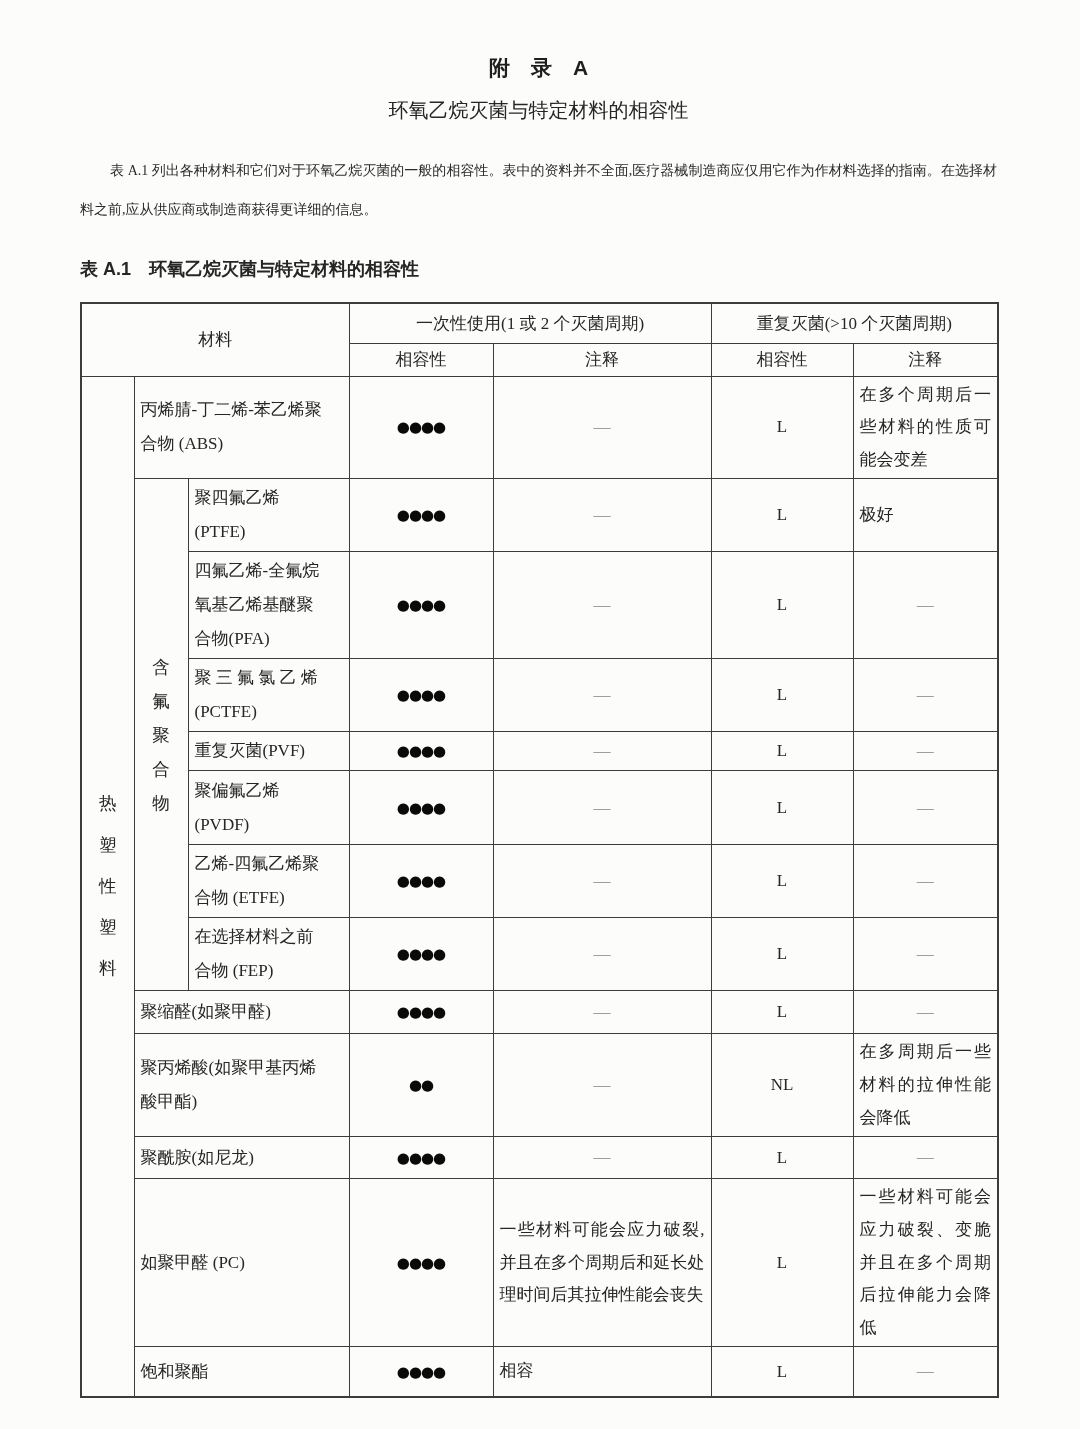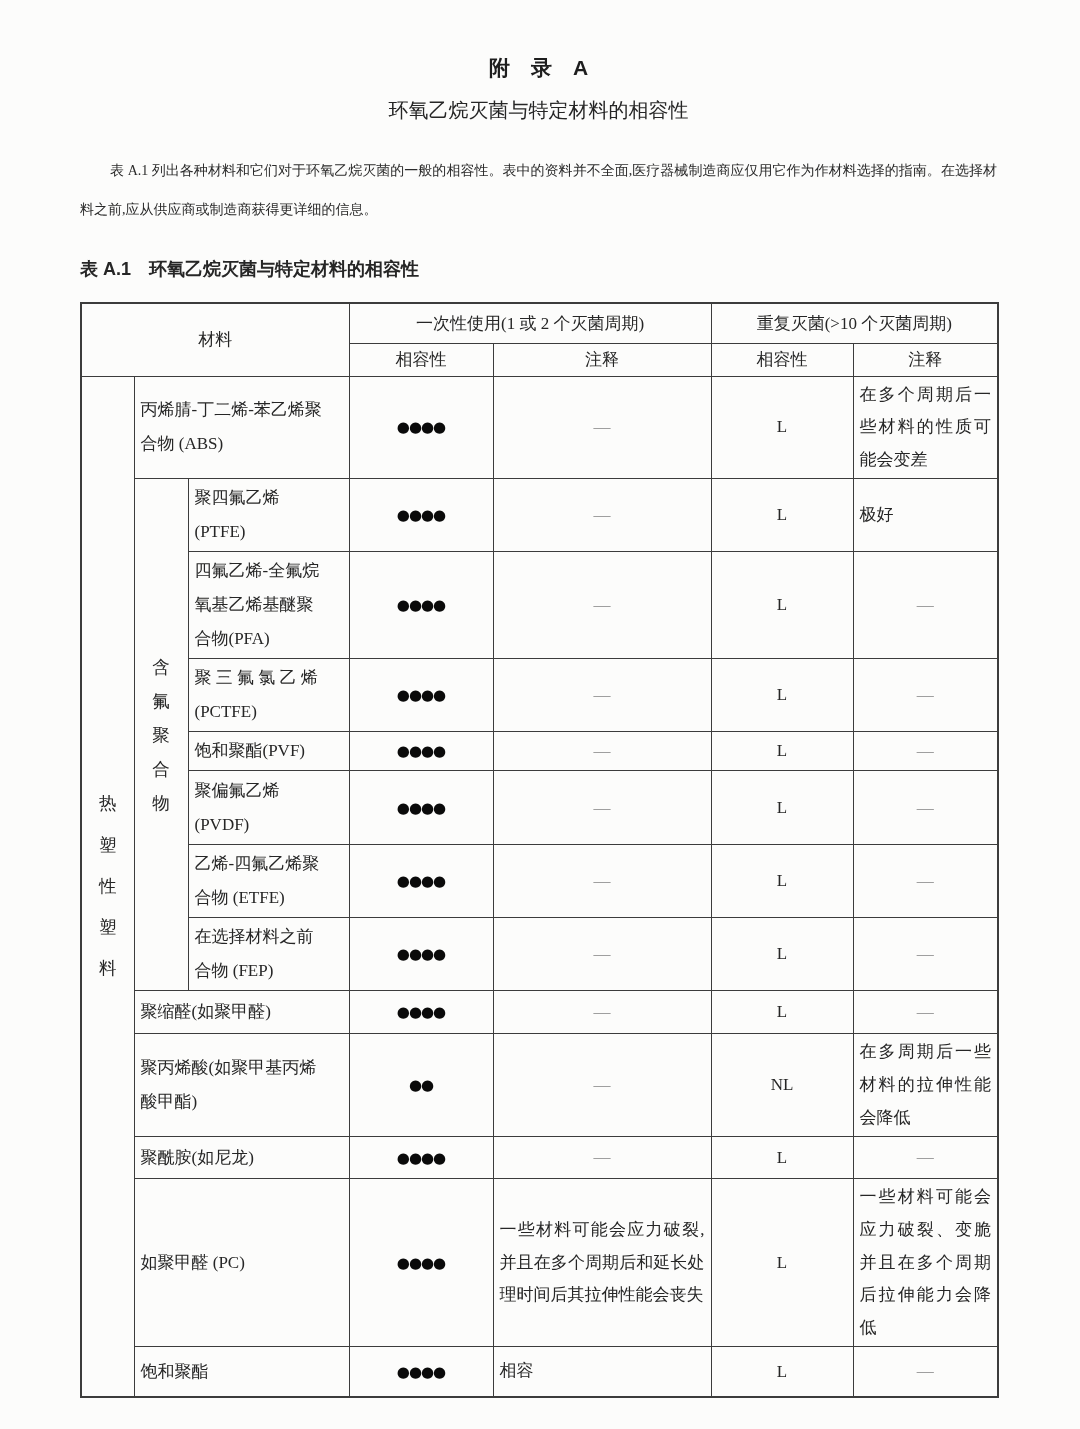--- a/index.html
+++ b/index.html
@@ -178,21 +178,21 @@
         </tr>
         <tr style="height:64px">
           <td class="mat">聚 三 氟 氯 乙 烯
 (PCTFE)</td>
           <td class="center dots">●●●●</td>
           <td class="note muted">—</td>
           <td class="center">L</td>
           <td class="note muted">—</td>
         </tr>
         <tr style="height:36px">
-          <td class="mat">饱和聚酯(PVF)</td>
+          <td class="mat">重复灭菌(PVF)</td>
           <td class="center dots">●●●●</td>
           <td class="note muted">—</td>
           <td class="center">L</td>
           <td class="note muted">—</td>
         </tr>
         <tr style="height:74px">
           <td class="mat">聚偏氟乙烯
 (PVDF)</td>
           <td class="center dots">●●●●</td>
           <td class="note muted">—</td>

